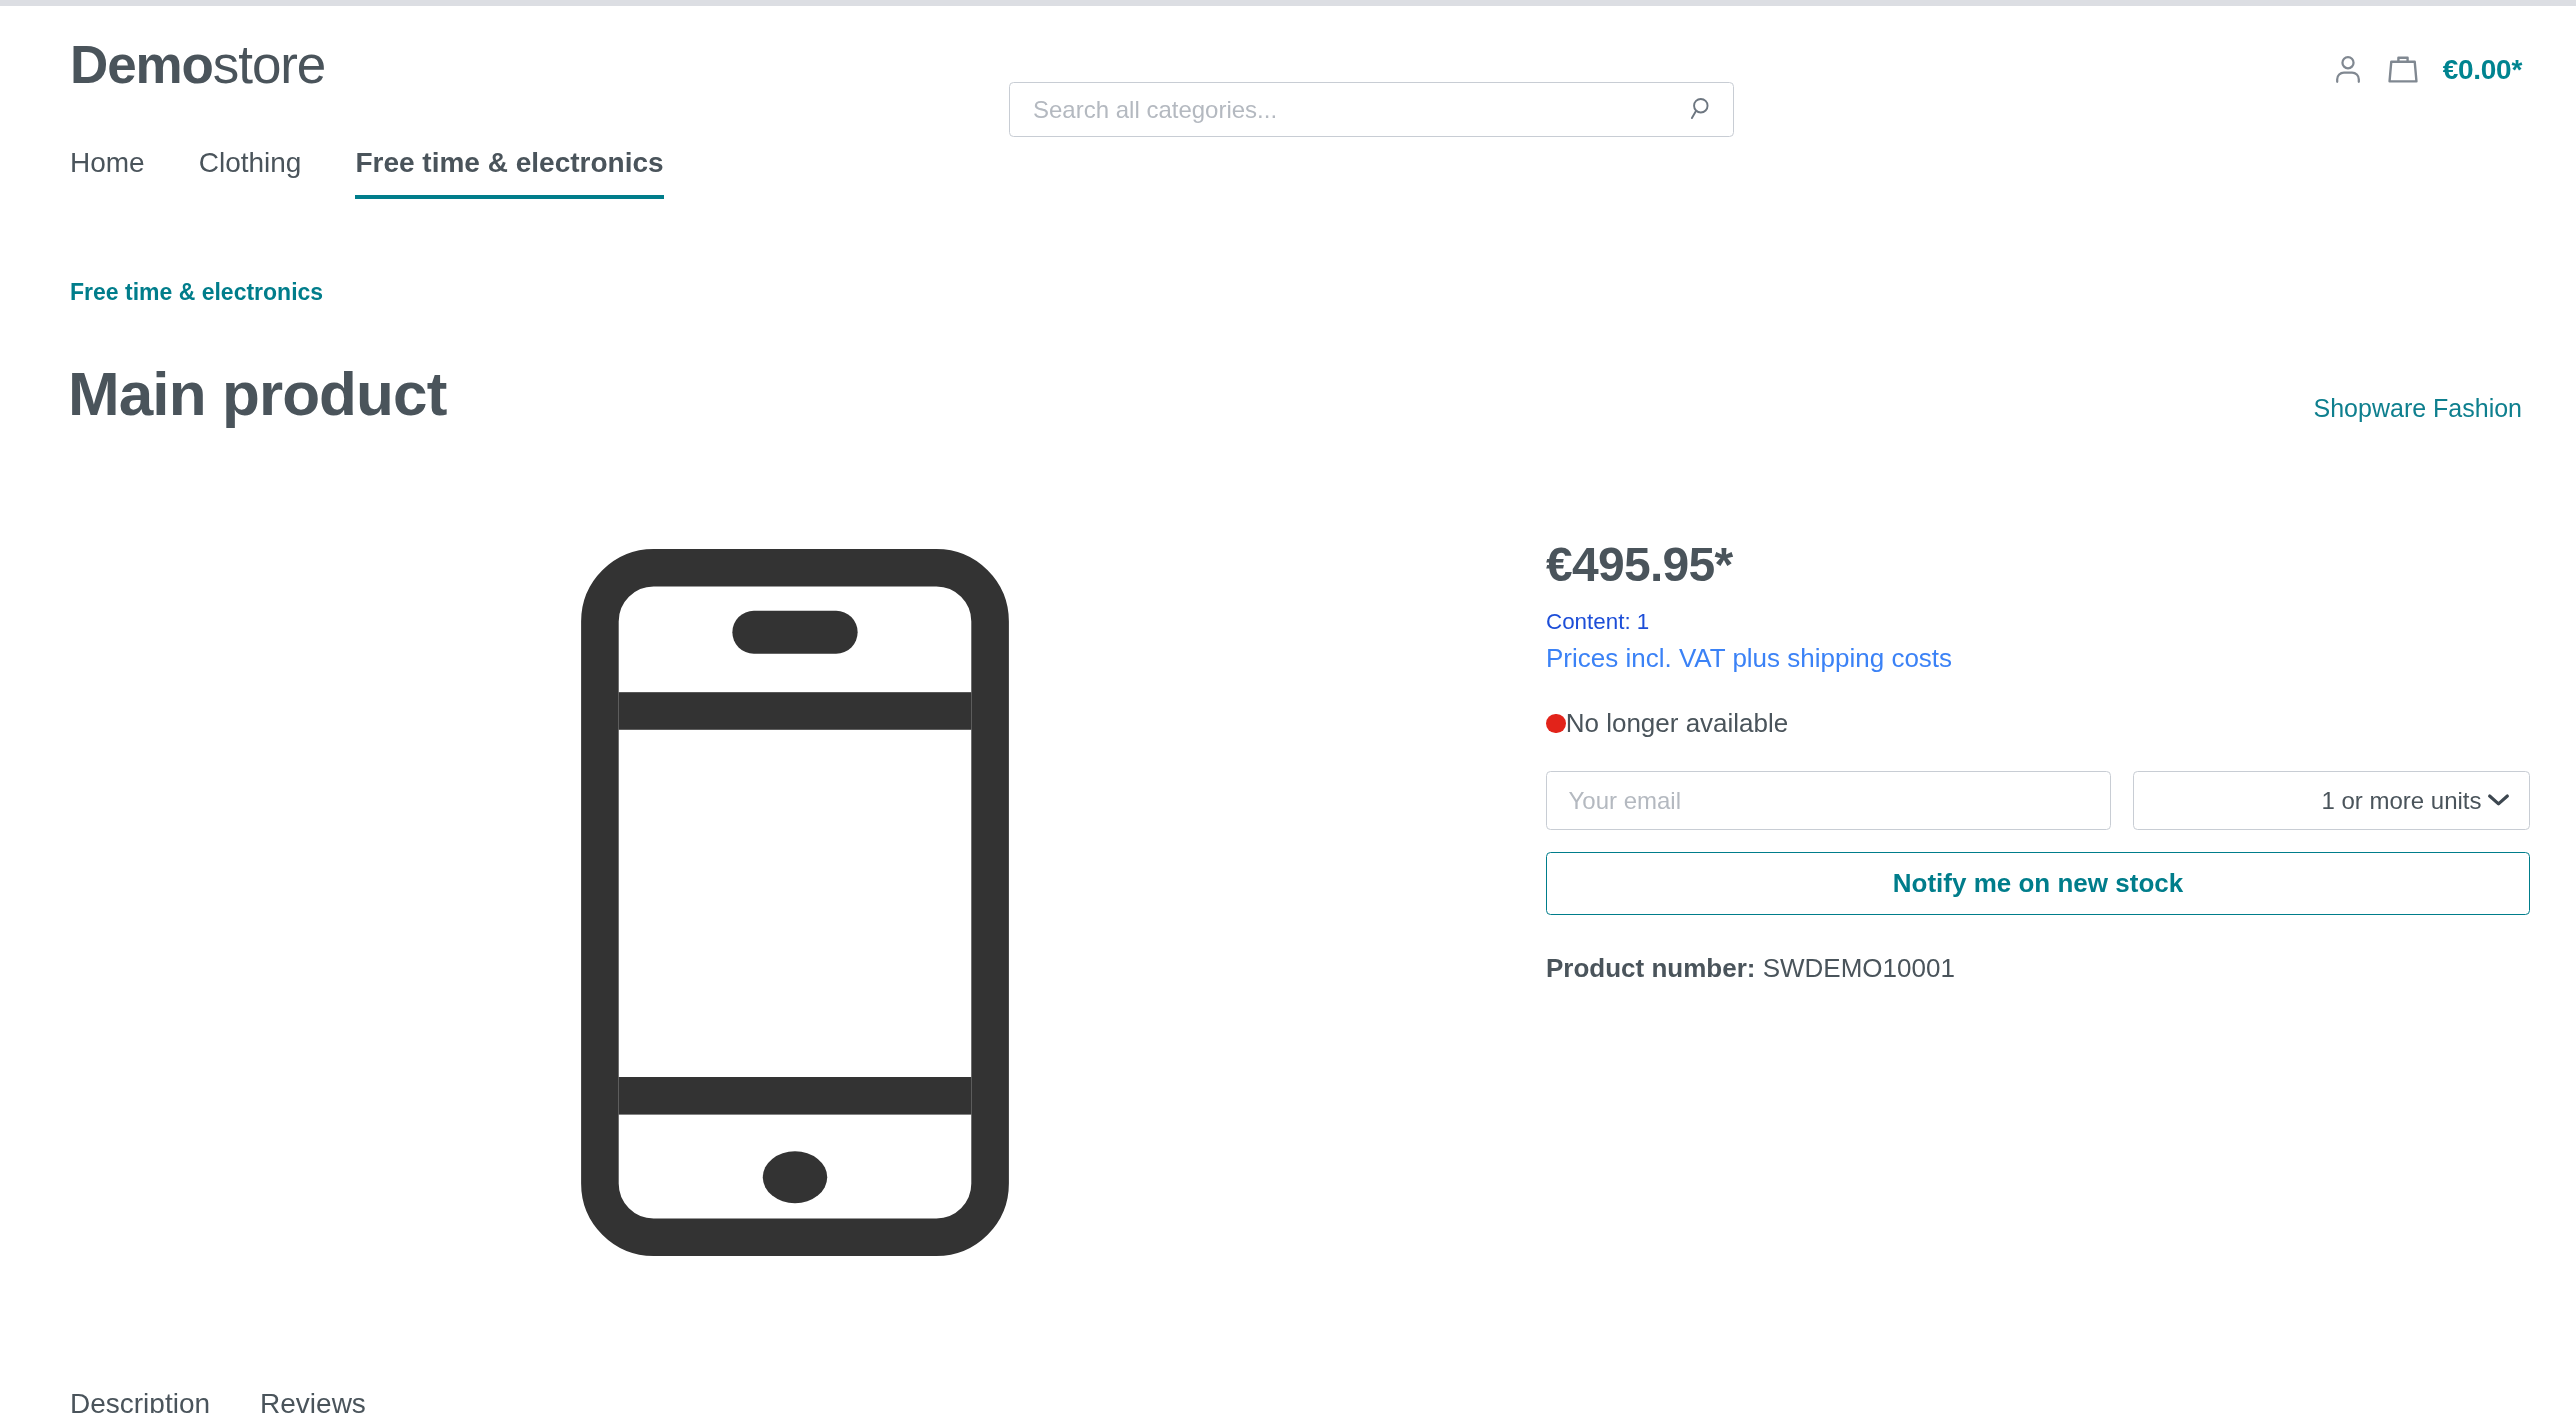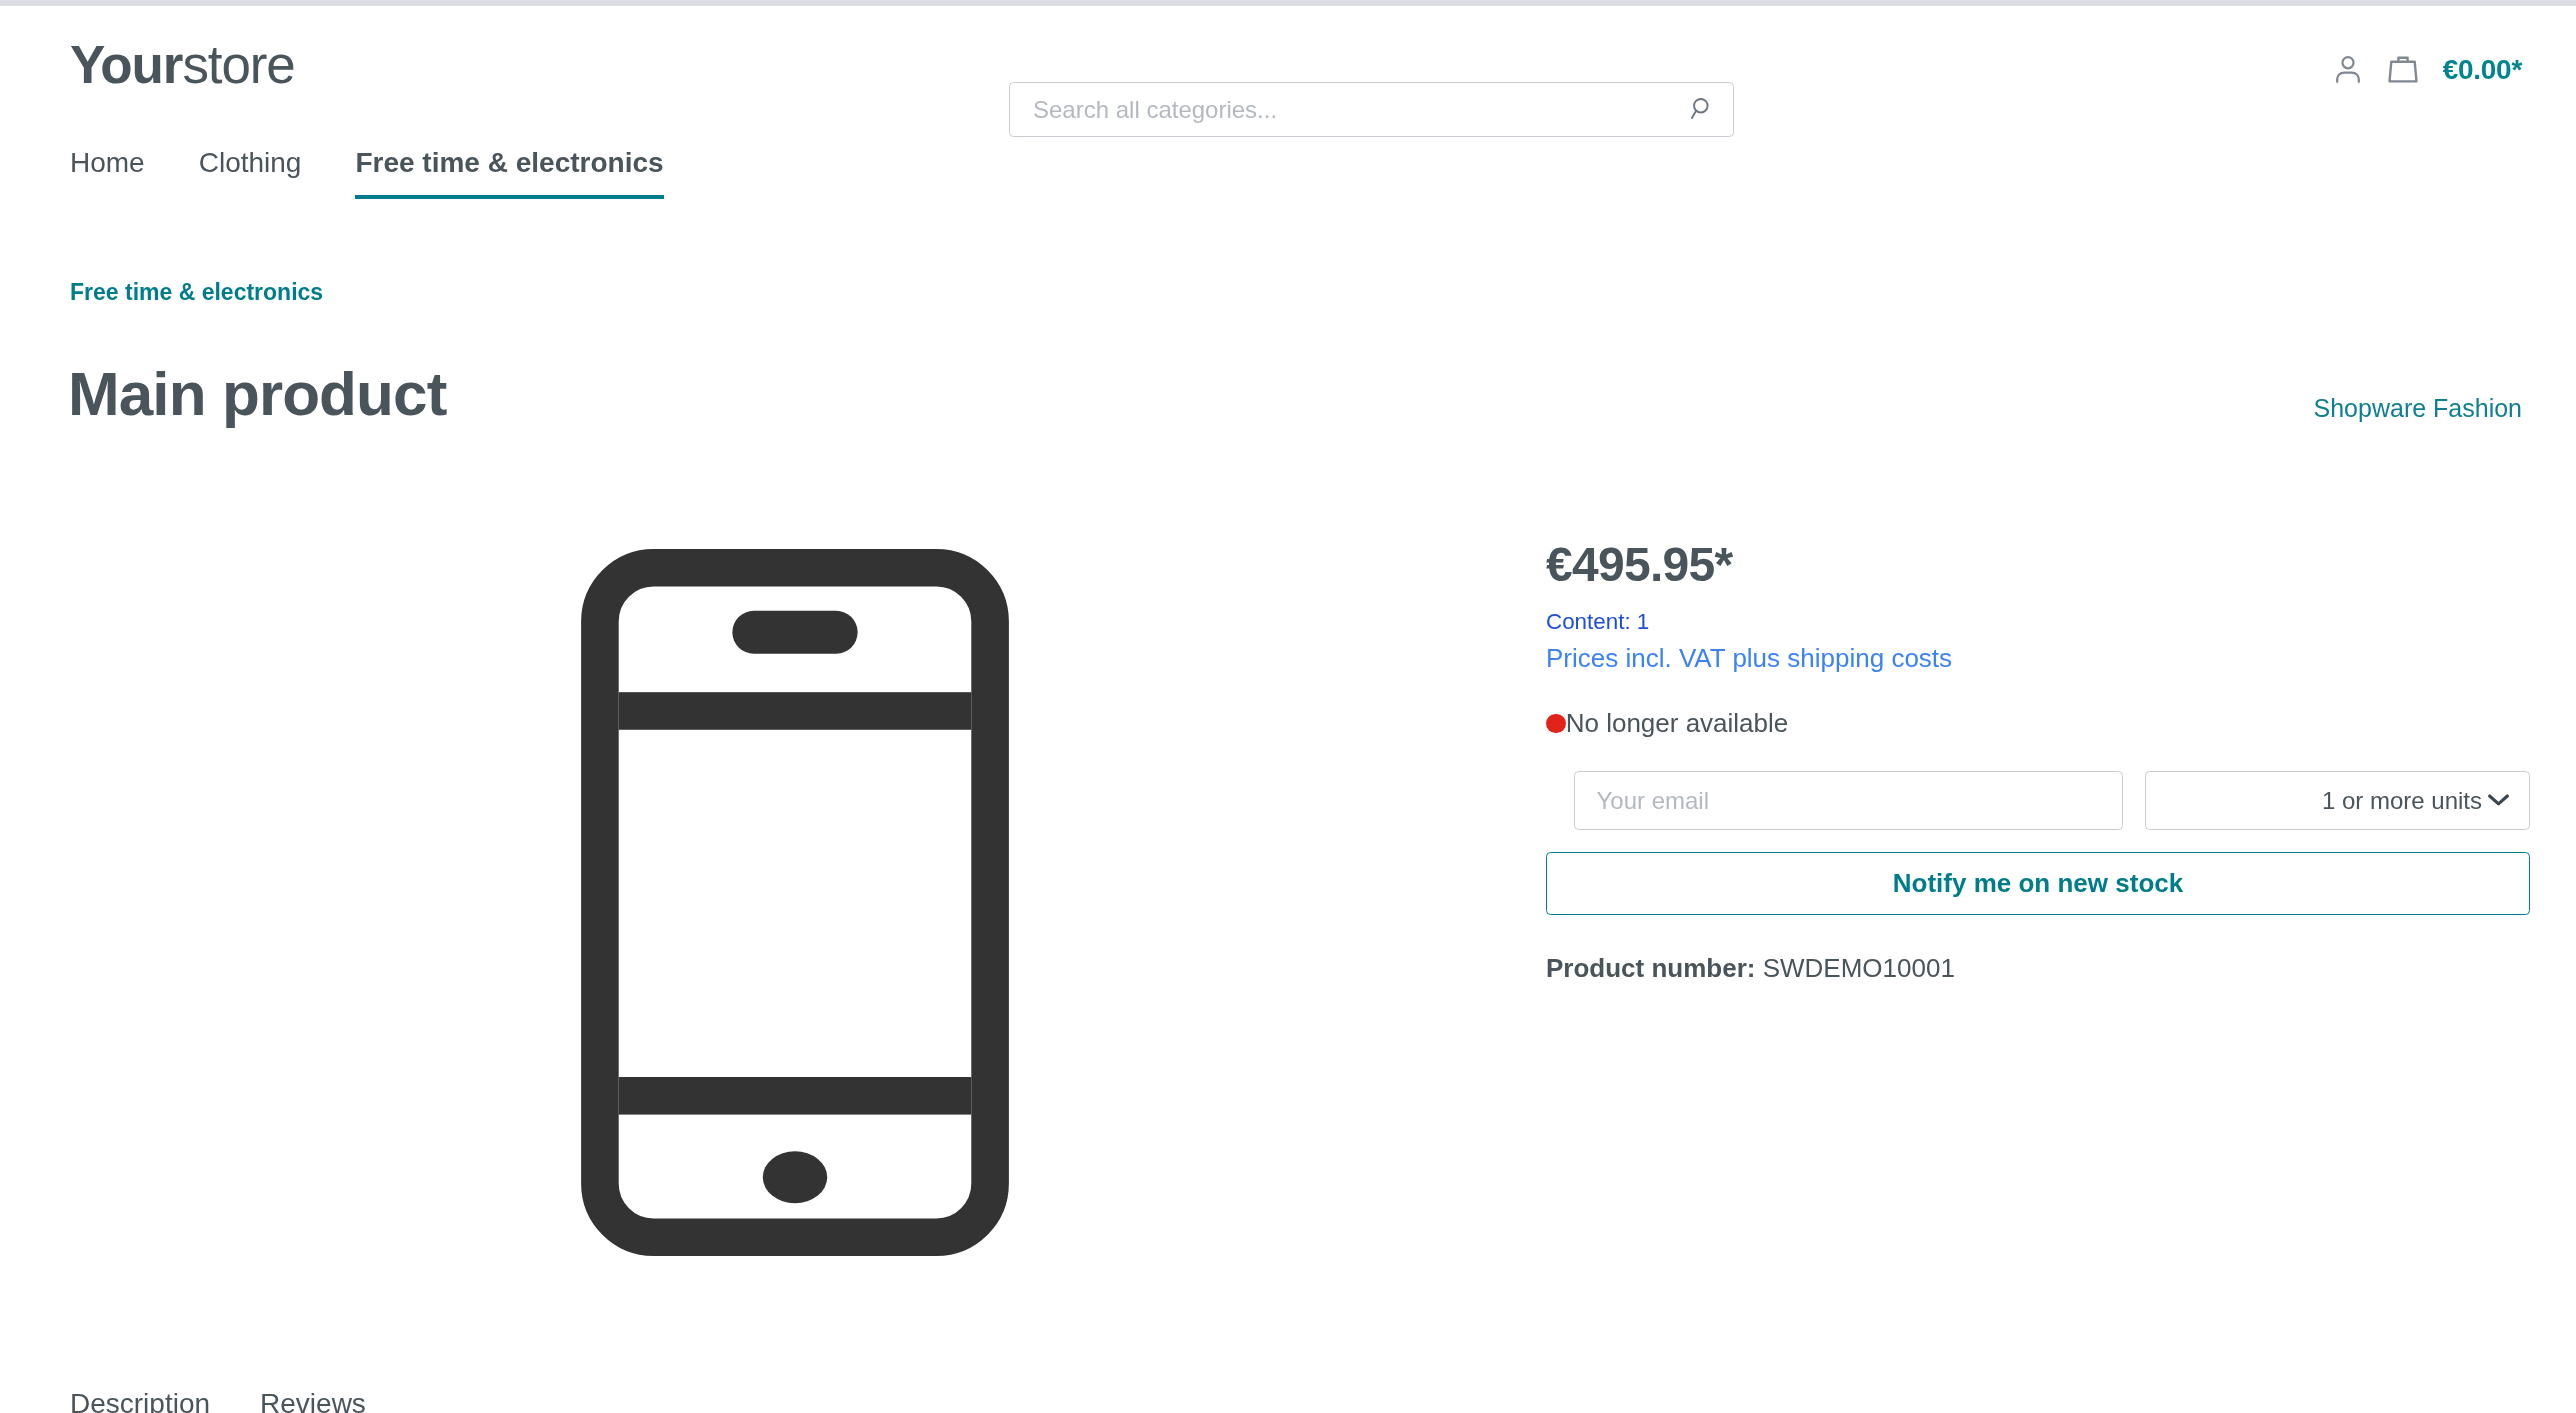--- a/index.html
+++ b/index.html
@@ -247,21 +247,20 @@
     width: 565px;
     height: 59px;
     border: 0.9px solid #c8cdd4;
     border-radius: 4.5px;
     padding: 0 21.5px;
     font-family: "Liberation Sans", sans-serif;
     font-size: 24px;
     color: #4a545b;
     background: #fff;
     outline: none;
-    margin-left: 28px;
   }
   .email-field::placeholder { color: #b4b9c0; }
 
   .qty-select-wrap {
     position: relative;
     width: 397px;
     height: 59px;
   }
   .qty-select {
     width: 100%;
@@ -330,21 +329,21 @@
   }
 </style>
 </head>
 <body>
 
 <div class="top-band"></div>
 
 <header class="header">
 
   <div class="logo">
-    <span class="logo-bold">Your</span><span class="logo-light">store</span>
+    <span class="logo-bold">Demo</span><span class="logo-light">store</span>
   </div>
 
   <div class="search-form">
     <input class="search-input" type="text" placeholder="Search all categories..." style="">
     <button class="search-btn">
       <span>
         <svg width="27" height="27" viewBox="0 0 24 24" fill="none" stroke="#6d7680" stroke-width="1.7" stroke-linecap="round">
           <circle cx="10.5" cy="9.5" r="6"></circle>
           <line x1="6.2" y1="14.2" x2="2.6" y2="20.5"></line>
         </svg>

